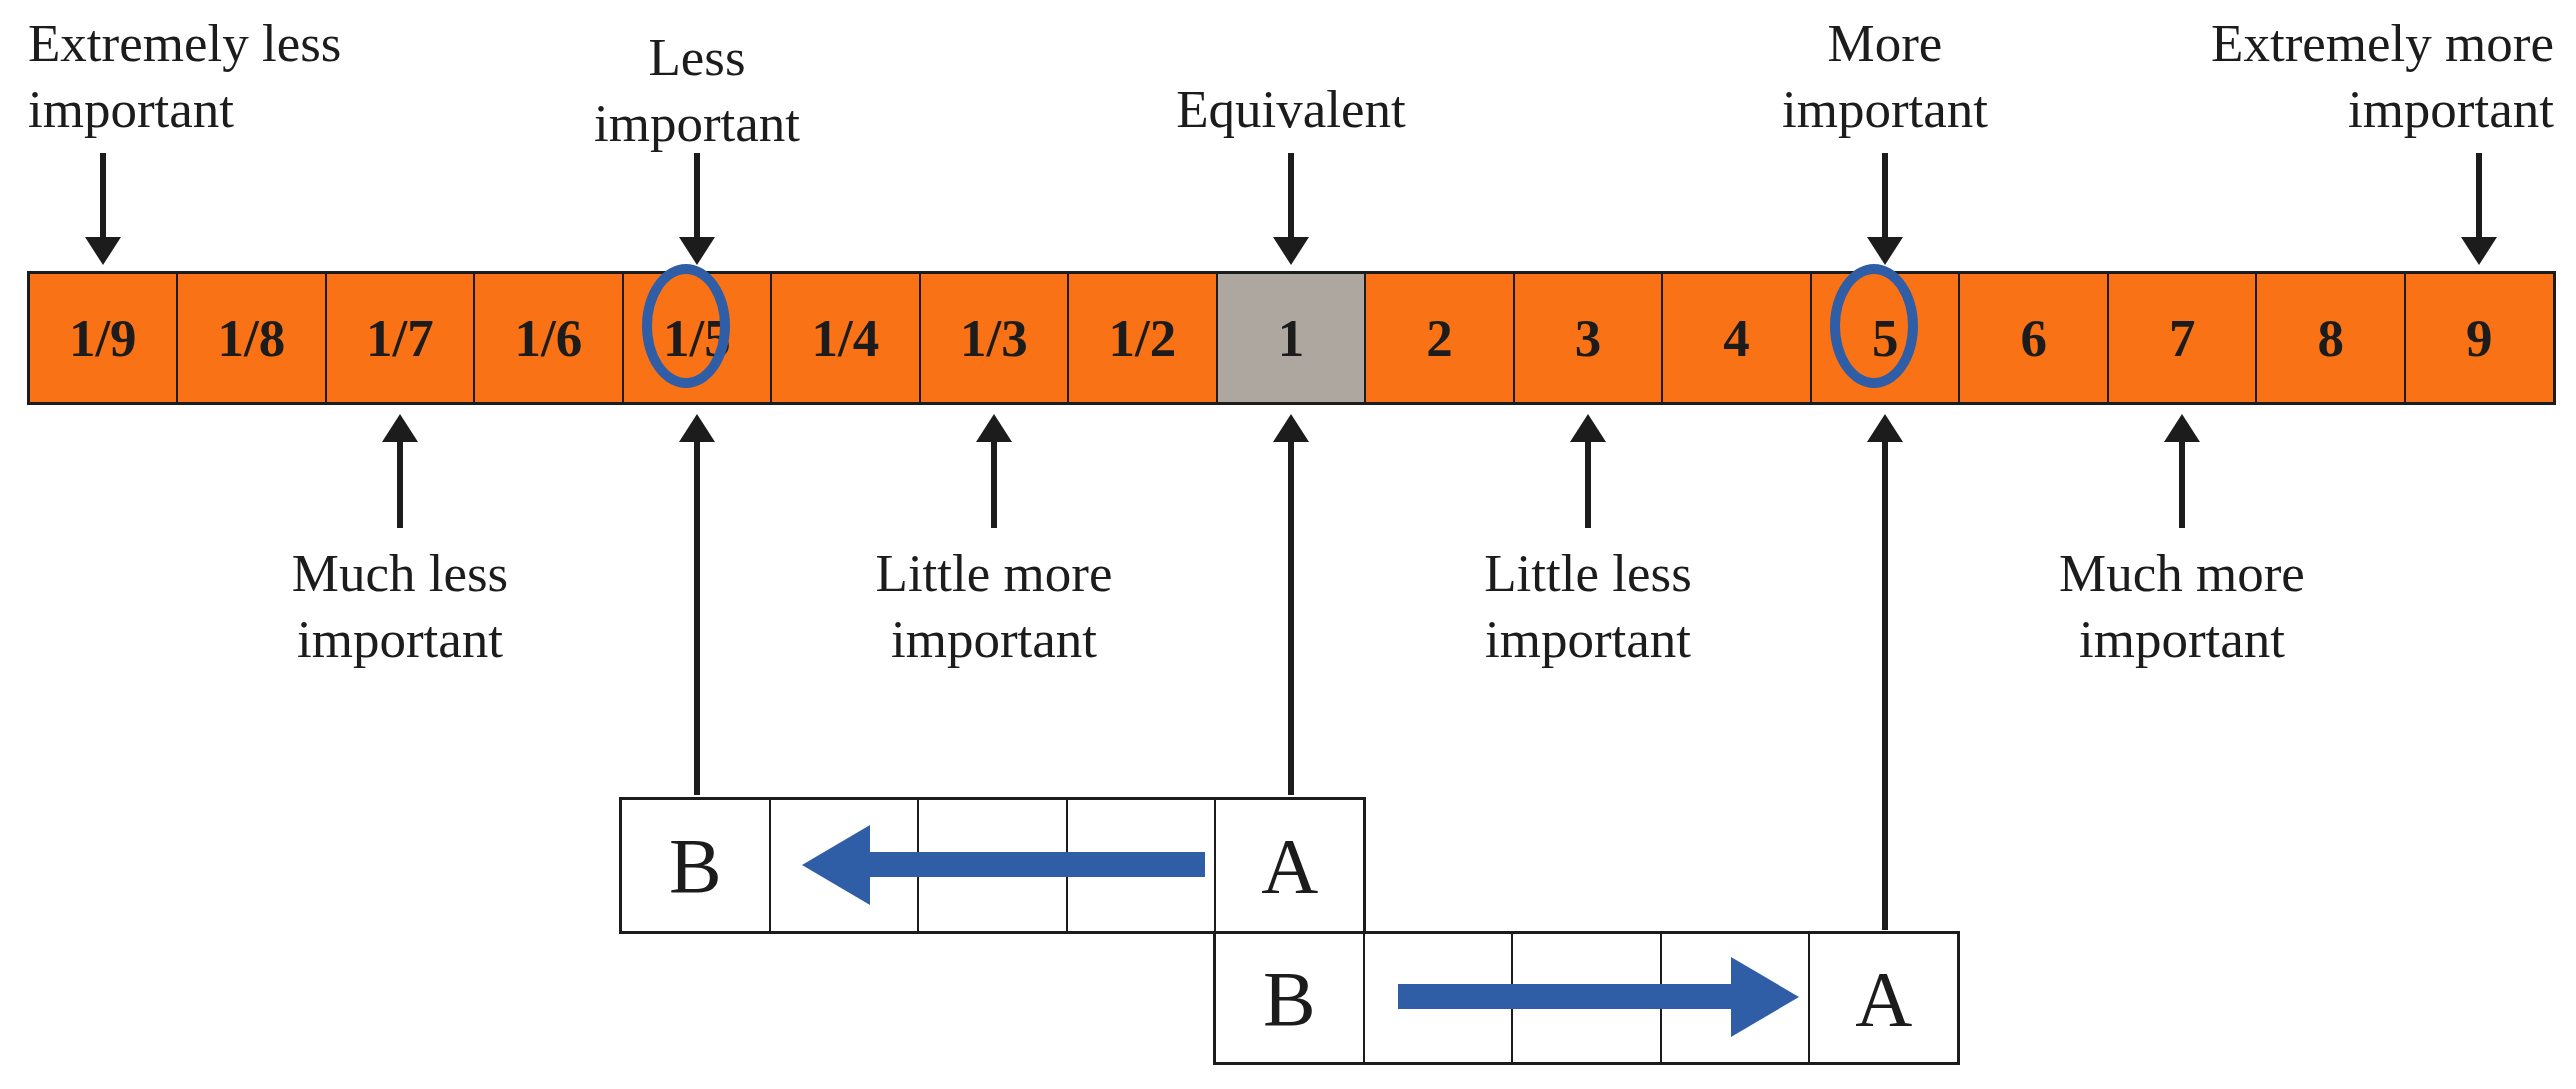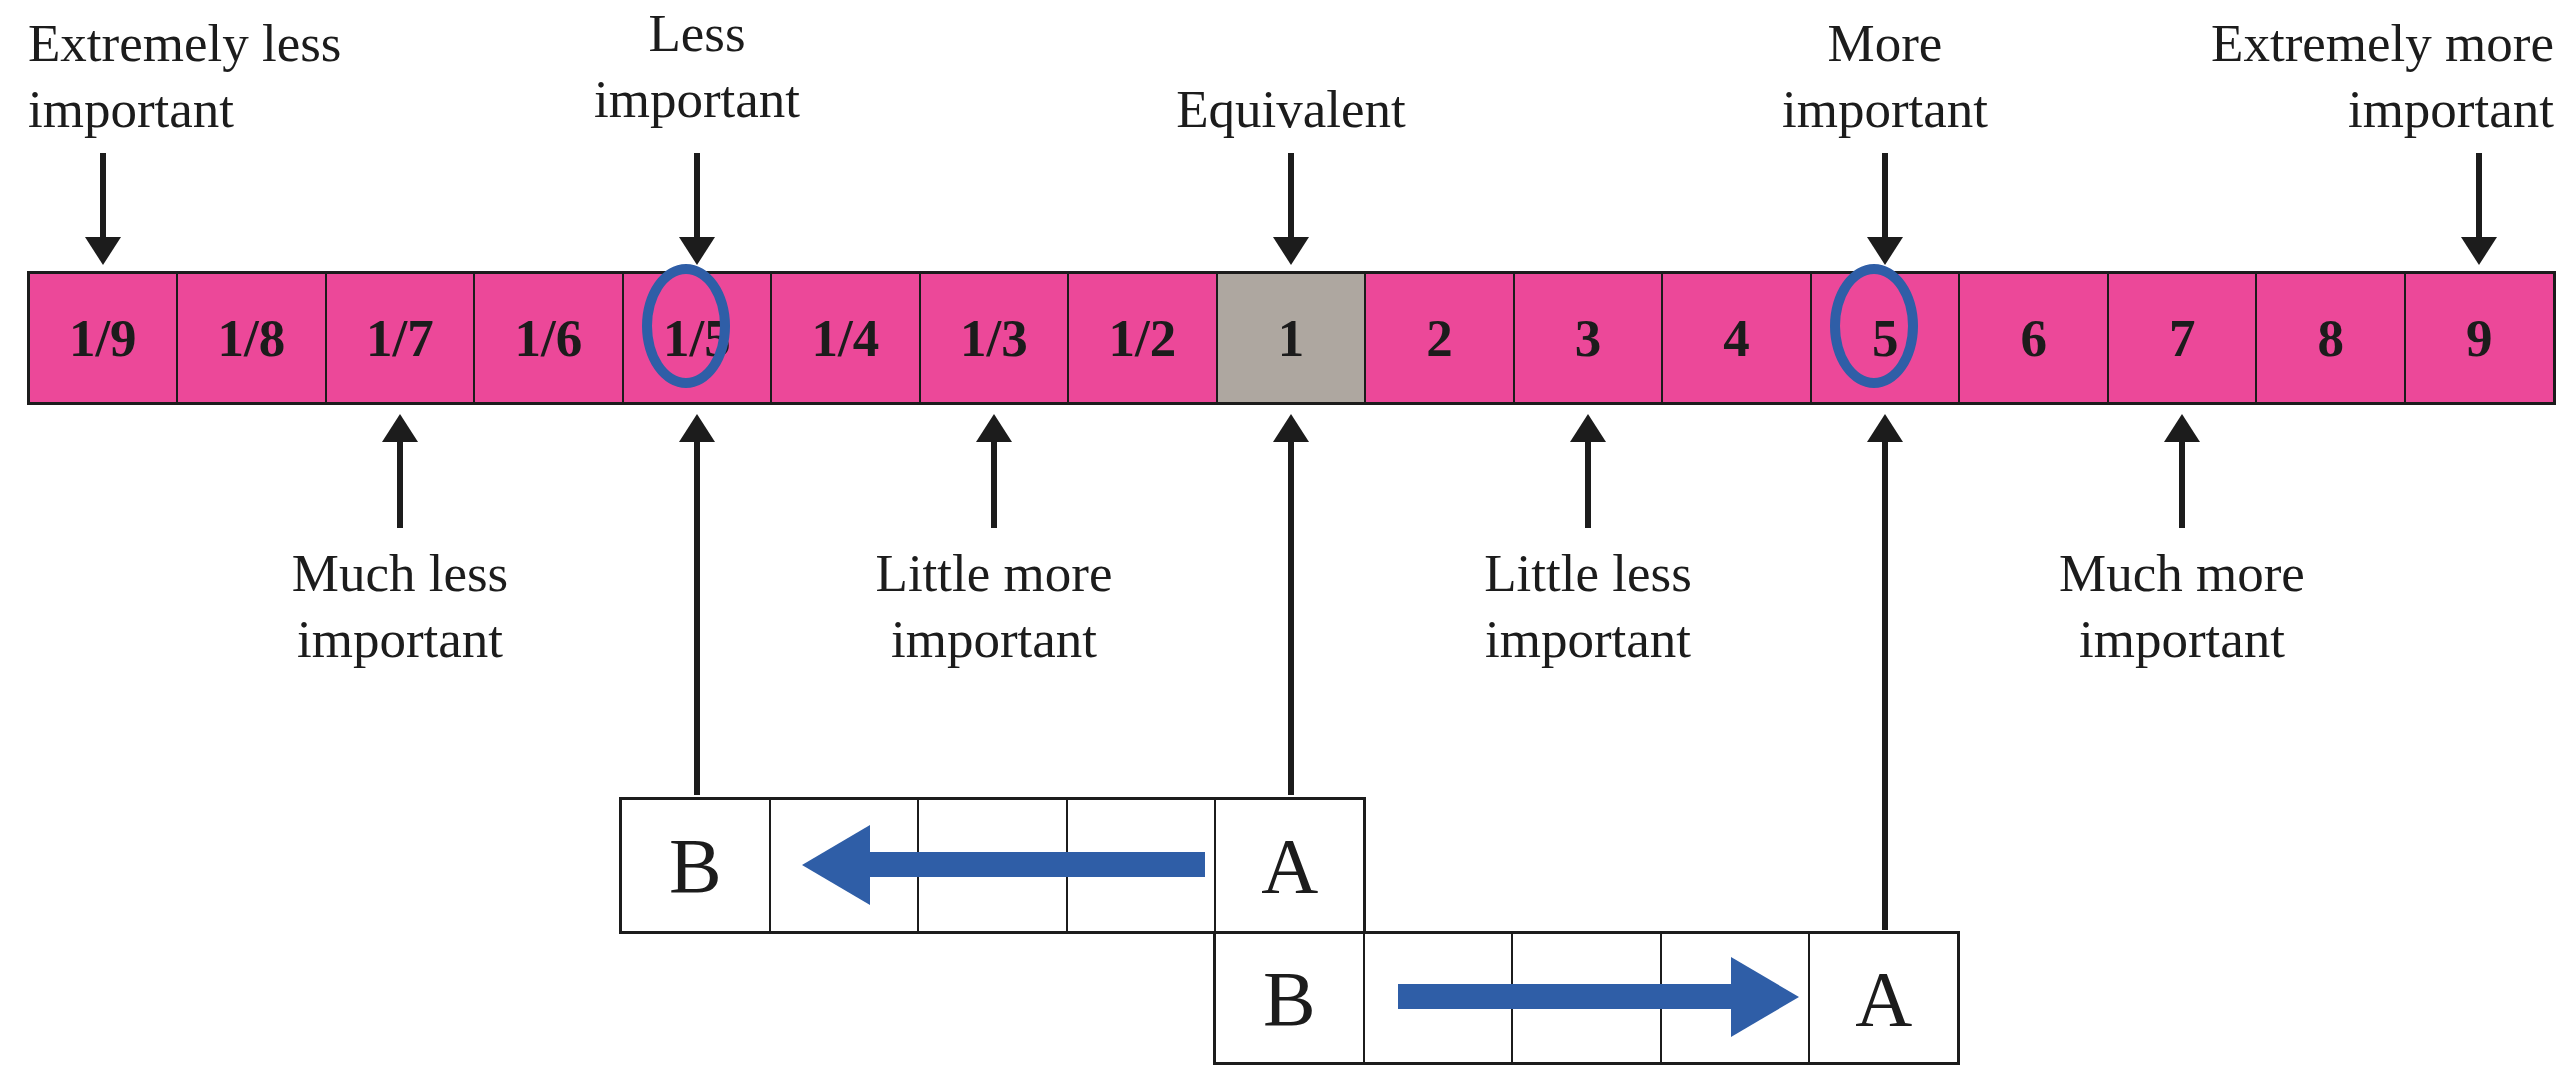--- a/index.html
+++ b/index.html
@@ -6,21 +6,21 @@
   * { margin:0; padding:0; box-sizing:border-box; }
   html,body { background:var(--bg); }
   .canvas {
     position:relative; width:2576px; height:1090px; overflow:hidden;
     background:var(--bg); font-family:"Liberation Serif","DejaVu Serif",serif; color:var(--ink);border-radius:23px;
   }
 
   
   .scale {
     position:absolute; left:26.5px; top:271px; width:2529px; height:134px;
-    display:flex; border:3.3px solid var(--ink); background:#ec4899;
+    display:flex; border:3.3px solid var(--ink); background:#f97316;
   }
   .scale .cell {
     flex:1 1 0; display:flex; align-items:center; justify-content:center;
     font-size:53px; font-weight:bold; line-height:1;
   }
   .scale .cell + .cell { border-left:2.5px solid var(--ink); }
   .cell.gray { background:var(--gray); }
 
   
   .circle {
@@ -75,21 +75,21 @@
 </style>
 </head>
 <body>
 
 <div class="canvas">
 
   <div class="lbl left" style="left:28px; top:10px; width:414px;">
     <span>Extremely less</span>
     <span>important</span>
   </div>
-  <div class="lbl center" style="left:523px; top:0; width:348px;">
+  <div class="lbl center" style="left:523px; top:24px; width:348px;">
     <span>Less</span>
     <span>important</span>
   </div>
   <div class="lbl center" style="left:1117px; top:76px; width:348px;">
     <span>Equivalent</span>
     <span></span>
   </div>
   <div class="lbl center" style="left:1711px; top:10px; width:348px;">
     <span>More</span>
     <span>important</span>

